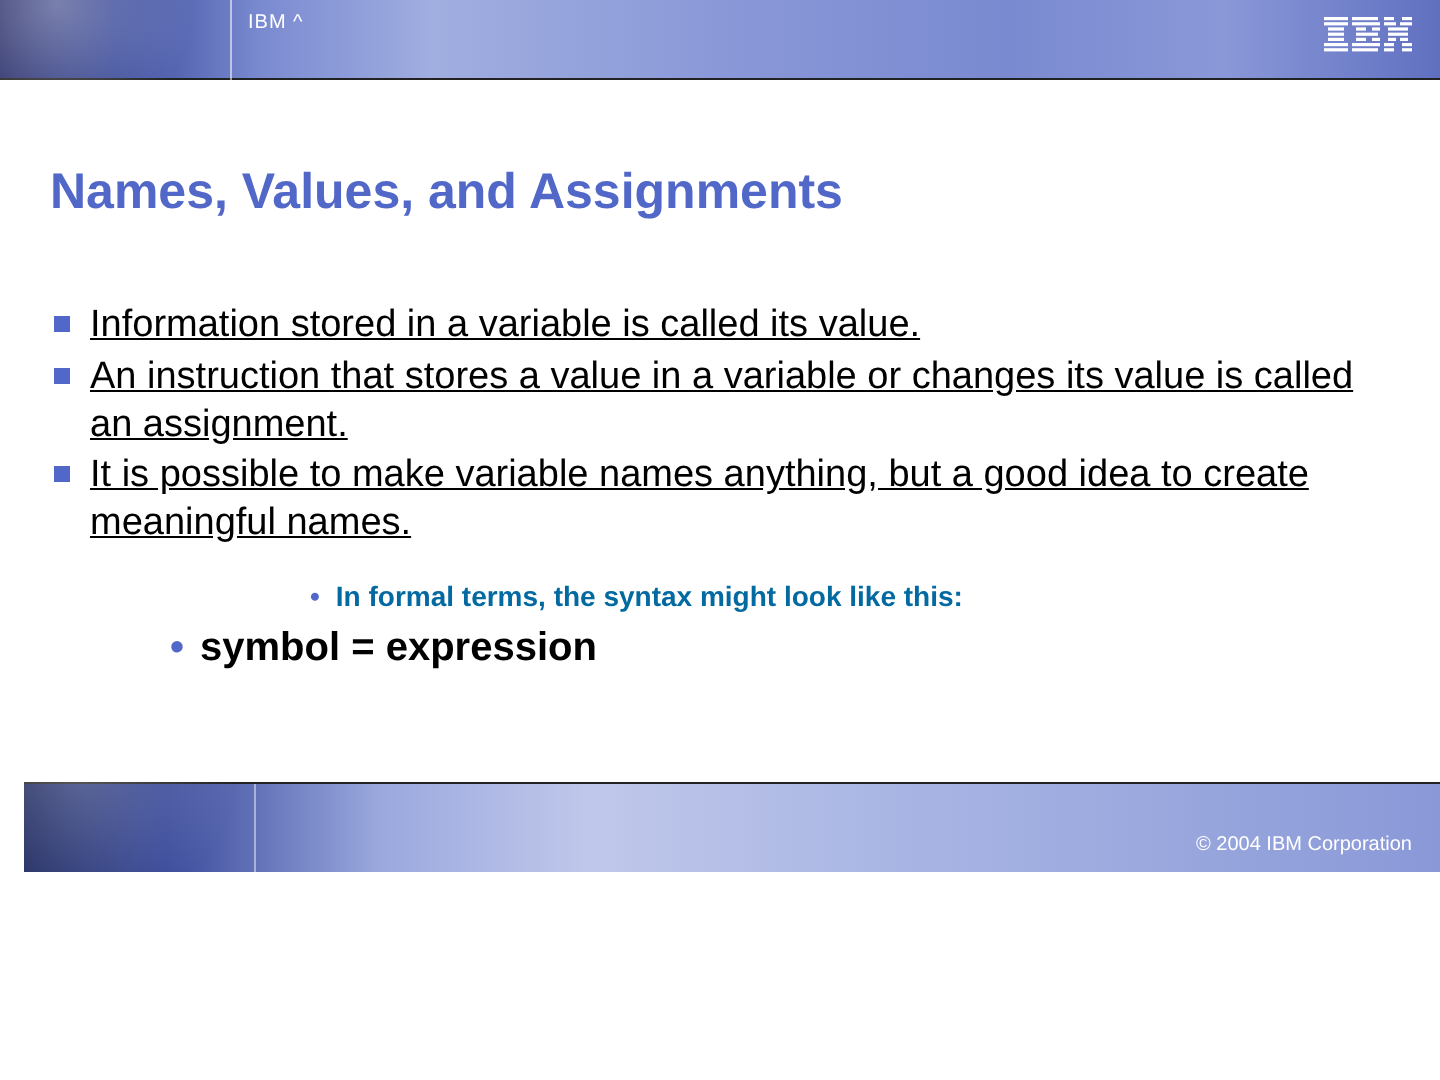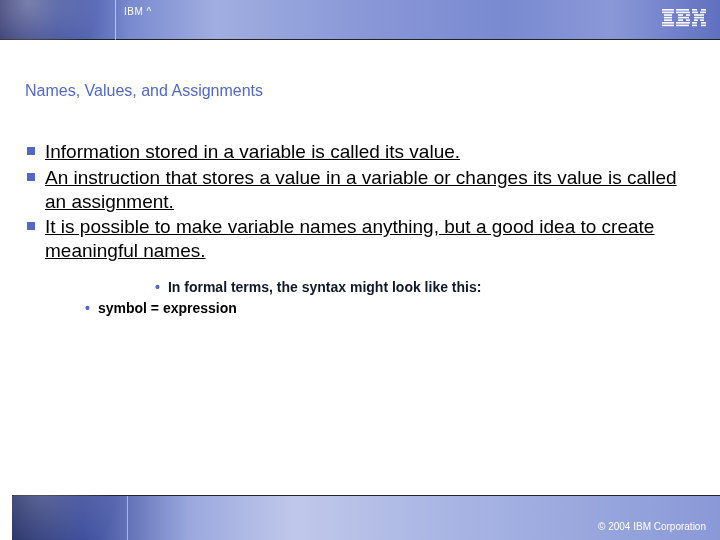--- a/index.html
+++ b/index.html
@@ -1,17 +1,17 @@
 <!DOCTYPE html>
 <html><head>
 <meta charset="utf-8">
 <style>
   * { margin: 0; padding: 0; box-sizing: border-box; }
   html, body { width: 720px; height: 540px; font-family: Arial, Helvetica, sans-serif; overflow: hidden; background: #fff; }
-  .slide { position: relative; width: 720px; height: 540px; border-radius: 27px; }
+  .slide { position: relative; width: 720px; height: 436px; border-radius: 27px; }
 
   
   .header {
     position: relative;
     height: 40px;
     background: linear-gradient(90deg,
       #2a2f6a 0%, #3a4a9a 8%, #7a8ad0 18%, #a0aee0 30%,
       #8a98d8 50%, #7a8ad0 70%, #8a98d8 85%, #6070c0 100%);
     border-bottom: 1px solid #222;
   }
@@ -30,22 +30,22 @@
   .header-logo {
     position: absolute;
     right: 14px; top: 50%;
     transform: translateY(-50%);
   }
 
   
   .body { padding: 42px 20px 0 25px; }
   .title {
     color: #5268c8;
-    font-size: 16px;
-    font-weight: 400;
+    font-size: 25px;
+    font-weight: 700;
     margin-bottom: 40px;
   }
   ul.main { list-style: none; }
   ul.main > li {
     position: relative;
     padding-left: 20px;
     font-size: 19px;
     line-height: 1.25;
     color: #000;
     margin-bottom: 2px;
@@ -58,33 +58,33 @@
     width: 8px; height: 8px;
     background: #5268c8;
   }
   ul.sub { list-style: none; margin-top: 14px; }
   ul.sub > li {
     position: relative;
     padding-left: 0;
     text-align: left;
     font-size: 14px;
     font-weight: bold;
-    color: #0f172a;
+    color: #0369a1;
     line-height: 1.5;
     margin-left: 130px;
   }
   ul.sub > li::before {
     content: "•";
     color: #5268c8;
     font-weight: bold;
     margin-right: 8px;
   }
   ul.sub2 { list-style: none; margin-left: 60px; }
   ul.sub2 > li {
-    font-size: 14px;
+    font-size: 20px;
     font-weight: bold;
     color: #000;
     line-height: 1.5;
   }
   ul.sub2 > li::before {
     content: "•";
     color: #5268c8;
     font-weight: bold;
     margin-right: 8px;
   }

